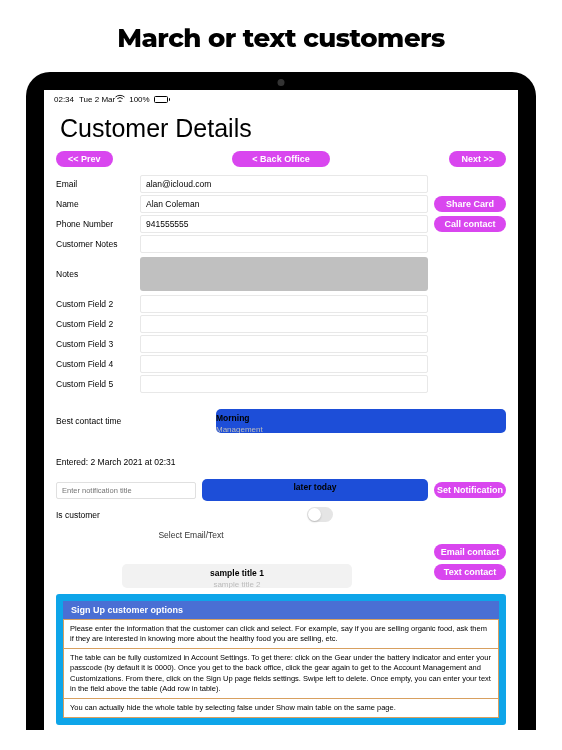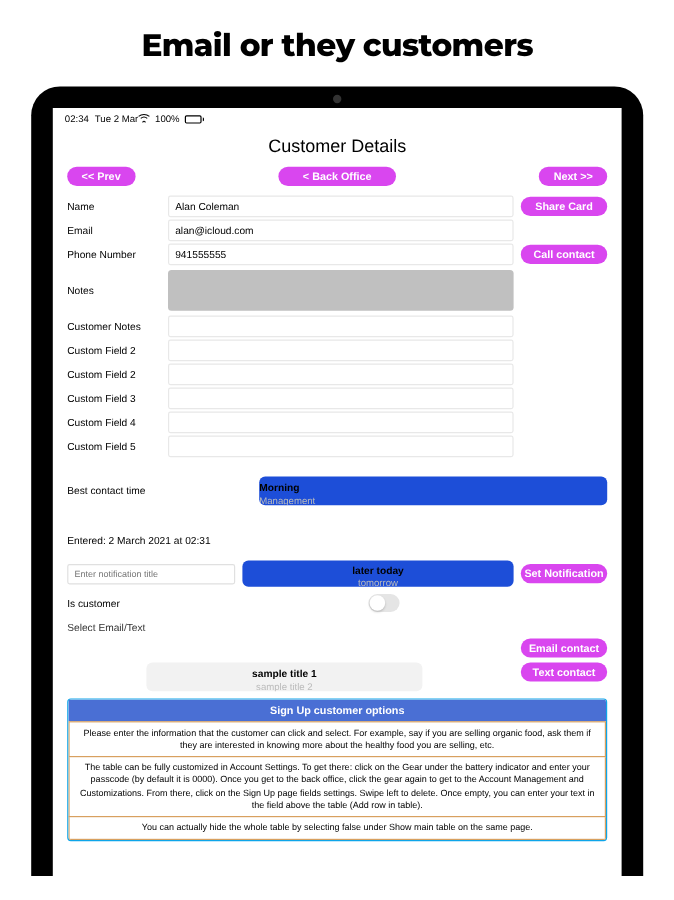--- a/index.html
+++ b/index.html
@@ -55,24 +55,24 @@
     .battery-body {
       width: 14px; height: 7px;
       border: 0.8px solid #000;
       border-radius: 1.5px;
       padding: 0.8px;
     }
     .battery-fill { width: 100%; height: 100%; background: #000; border-radius: 0.5px; }
     .battery-tip { width: 1.2px; height: 3px; background: #000; border-radius: 0 1px 1px 0; }
 
     .page-title {
-      text-align: center;
-      font-size: 15px;
+      text-align: left;
+      font-size: 25px;
       font-weight: 400;
-      padding: 6px 0 8px;
+      padding: 6px 16px 8px;
       color: #000;
     }
     .pill-btn {
       background: #d946ef;
       color: #fff;
       border: none;
       border-radius: 11px;
       font-size: 9px;
       font-weight: 700;
       padding: 3px 12px;
@@ -218,20 +218,21 @@
       background: #fff;
       border-radius: 50%;
       position: absolute;
       top: 1px; left: 1px;
       box-shadow: 0 1px 2px rgba(0,0,0,0.2);
     }
     .select-email {
       font-size: 8.5px;
       color: #333;
       margin: 6px 0 4px;
+      text-align: center;
       width: 60%;
     }
     .email-row, .text-row {
       display: flex;
       justify-content: flex-end;
       margin-bottom: 4px;
     }
     .sample-picker {
       width: 230px;
       background: #f2f2f2;
@@ -239,24 +240,23 @@
       height: 24px;
       position: relative;
       overflow: hidden;
       text-align: center;
       font-size: 8.5px;
     }
     .sample-picker .selected { font-weight: 600; position: absolute; width: 100%; top: 4px; }
     .sample-picker .faded { color: #bbb; position: absolute; width: 100%; bottom: -1px; font-size: 8px; }
 
     .options-box {
-      border: 1px solid #0ea5e9;
+      border: 7px solid #0ea5e9;
       border-radius: 3px;
       overflow: hidden;
-      text-align: center;
     }
     .options-header {
       background: #4a6fd4;
       color: #fff;
       font-weight: 700;
       font-size: 9px;
       padding: 4px 8px;
     }
     .options-body {
       padding: 0;
@@ -266,21 +266,21 @@
       font-size: 7.5px;
       line-height: 1.35;
       padding: 4px 6px;
       color: #000;
     }
     .options-cell + .options-cell { border-top: none; }
   </style>
 </head>
 <body>
 
-<div class="title-text">Email or they customers</div>
+<div class="title-text">March or text customers</div>
 
 <div class="tablet-frame">
   <div class="camera"></div>
   <div class="screen">
 
     <div class="status-bar">
       <div class="status-left">
         <span>02:34</span>
         <span>Tue 2 Mar</span>
       </div>
@@ -302,50 +302,50 @@
 
     <div class="nav-row">
       <button class="pill-btn">&lt;&lt; Prev</button>
       <button class="pill-btn" style="padding:3px 20px">&lt; Back Office</button>
       <button class="pill-btn">Next &gt;&gt;</button>
     </div>
 
     <div class="content">
 
       <div class="field-row">
+        <div class="label">Email</div>
+        <input class="text-input" value="alan@icloud.com" style="">
+        <div class="btn-slot"></div>
+      </div>
+
+      <div class="field-row">
         <div class="label">Name</div>
         <input class="text-input" value="Alan Coleman" style="">
         <div class="btn-slot">
             <button class="pill-btn">Share Card</button>
           </div>
       </div>
 
       <div class="field-row">
-        <div class="label">Email</div>
-        <input class="text-input" value="alan@icloud.com" style="">
-        <div class="btn-slot"></div>
-      </div>
-
-      <div class="field-row">
         <div class="label">Phone Number</div>
         <input class="text-input" value="941555555" style="">
         <div class="btn-slot">
             <button class="pill-btn">Call contact</button>
           </div>
       </div>
 
+      <div class="field-row">
+        <div class="label">Customer Notes</div>
+        <input class="text-input" style="">
+        <div class="btn-slot"></div>
+      </div>
+
       <div class="field-row notes-row">
         <div class="label">Notes</div>
         <div class="notes-area"></div>
-        <div class="btn-slot"></div>
-      </div>
-
-      <div class="field-row">
-        <div class="label">Customer Notes</div>
-        <input class="text-input" style="">
         <div class="btn-slot"></div>
       </div>
 
       <div class="field-row">
         <div class="label">Custom Field 2</div>
         <input class="text-input" style="">
         <div class="btn-slot"></div>
       </div>
       <div class="field-row">
         <div class="label">Custom Field 2</div>
@@ -377,21 +377,20 @@
           <div class="faded">Management</div>
         </div>
       </div>
 
       <div class="entered-row">Entered: 2 March 2021 at 02:31</div>
 
       <div class="notif-row">
         <input class="notif-input" placeholder="Enter notification title" style="">
         <div class="notif-picker">
           <div class="selected">later today</div>
-          <div class="faded">tomorrow</div>
         </div>
         <div class="btn-slot">
             <button class="pill-btn">Set Notification</button>
           </div>
       </div>
 
       <div class="is-customer-row">
         <div class="label">Is customer</div>
         <div style="flex:1; display:flex; justify-content:center;">
           <div class="toggle">

